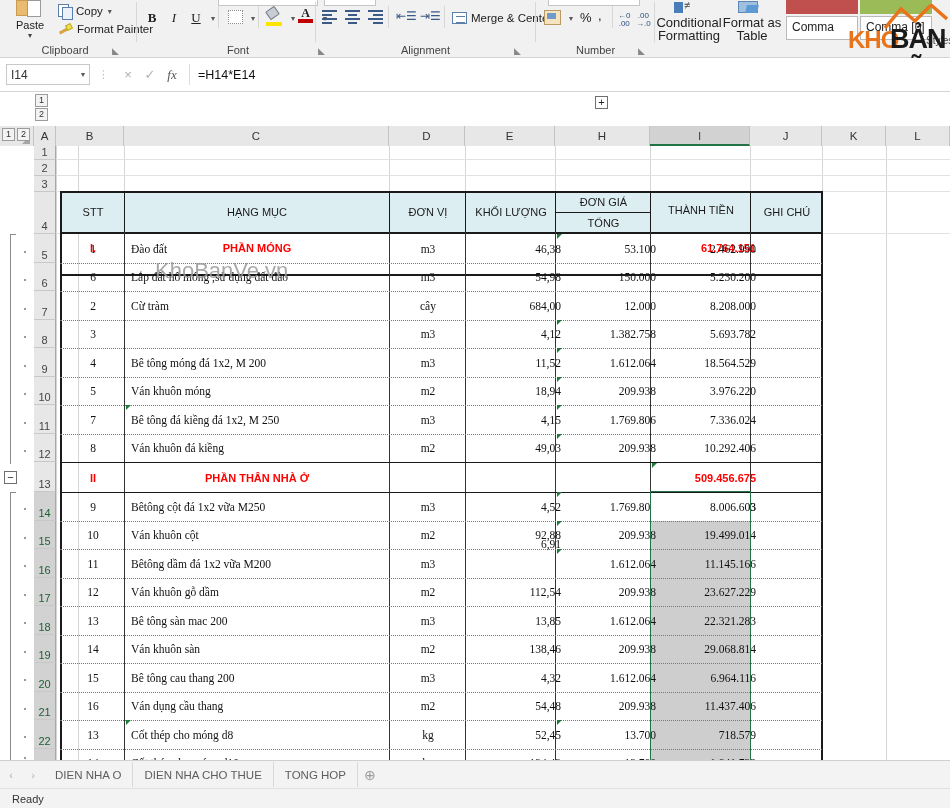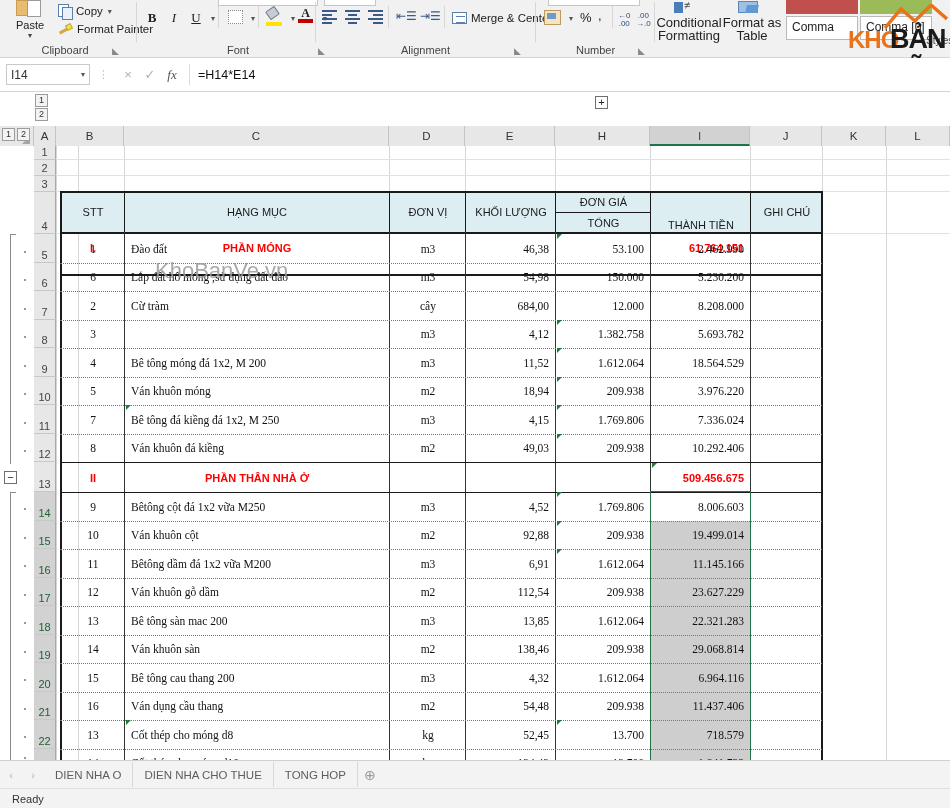--- a/index.html
+++ b/index.html
@@ -301,21 +301,21 @@
     position: absolute; left: 0; right: 0; height: 1px; background: #e2e2e2;
   }
 
   .cellbox {
     position: absolute; font-size: 11.5px; color: #111;
     display: flex; align-items: center;
     overflow: hidden; white-space: nowrap;
     font-family: "Liberation Serif", serif;
   }
   .cellbox.c { justify-content: center; }
-  .cellbox.r { justify-content: flex-end; padding-right: 6px; }
+  .cellbox.r { justify-content: flex-end; padding-right: 6px; margin-left: 12px; }
   .cellbox.l { justify-content: flex-start; padding-left: 5px; }
 
   .hdr-fill {
     position: absolute; background: #ddeef3;
   }
   .hdr-txt {
     font-family: "Liberation Sans", sans-serif;
     font-size: 11px; color: #1b1b1b; font-weight: normal;
   }
   .sec-txt {
@@ -708,21 +708,21 @@
       <div class="dashline" style="left:4px;top:546px;width:762px;"></div>
       <div class="dashline" style="left:4px;top:574px;width:762px;"></div>
       <div class="dashline" style="left:4px;top:603px;width:762px;"></div>
 
       <div class="cellbox c hdr-txt" style="left:6px;top:45px;width:62px;height:42px;">STT</div>
       <div class="cellbox c hdr-txt" style="left:70px;top:45px;width:262px;height:42px;">HẠNG MỤC</div>
       <div class="cellbox c hdr-txt" style="left:335px;top:45px;width:74px;height:42px;">ĐƠN VỊ</div>
       <div class="cellbox c hdr-txt" style="left:411px;top:45px;width:88px;height:42px;">KHỐI LƯỢNG</div>
       <div class="cellbox c hdr-txt" style="left:501px;top:45px;width:93px;height:21px;">ĐƠN GIÁ</div>
       <div class="cellbox c hdr-txt" style="left:501px;top:66px;width:93px;height:21px;">TỔNG</div>
-      <div class="cellbox c hdr-txt" style="left:596px;top:59px;width:98px;height:40px;">THÀNH TIỀN</div>
+      <div class="cellbox c hdr-txt" style="left:596px;top:44px;width:98px;height:40px;">THÀNH TIỀN</div>
       <div class="cellbox c hdr-txt" style="left:696px;top:45px;width:70px;height:42px;">GHI CHÚ</div>
 
       <div class="cellbox c sec-txt" style="left:6px;top:87px;width:62px;height:30px;">I.</div>
       <div class="cellbox c sec-txt" style="left:70px;top:87px;width:262px;height:30px;">PHẦN MÓNG</div>
       <div class="cellbox r sec-txt" style="left:596px;top:87px;width:98px;height:30px;">61.764.151</div>
 
       <div class="cellbox c" style="left:6px;top:88px;width:62px;height:29px;">1</div>
       <div class="cellbox l" style="left:70px;top:88px;width:262px;height:29px;">Đào đất</div>
       <div class="cellbox c" style="left:335px;top:88px;width:74px;height:29px;">m3</div>
       <div class="cellbox r" style="left:411px;top:88px;width:88px;height:29px;">46,38</div>
@@ -801,21 +801,21 @@
       <div class="cellbox l" style="left:70px;top:375px;width:262px;height:28px;">Ván khuôn cột</div>
       <div class="cellbox c" style="left:335px;top:375px;width:74px;height:28px;">m2</div>
       <div class="cellbox r" style="left:411px;top:375px;width:88px;height:28px;">92,88</div>
       <div class="cellbox r" style="left:501px;top:375px;width:93px;height:28px;">209.938</div>
       <div class="cellbox r" style="left:596px;top:375px;width:98px;height:28px;">19.499.014</div>
       <div class="greentri" style="left:501px;top:375px;"></div>
 
       <div class="cellbox c" style="left:6px;top:403px;width:62px;height:29px;">11</div>
       <div class="cellbox l" style="left:70px;top:403px;width:262px;height:29px;">Bêtông dầm  đá 1x2 vữa M200</div>
       <div class="cellbox c" style="left:335px;top:403px;width:74px;height:29px;">m3</div>
-      <div class="cellbox r" style="left:411px;top:403px;width:88px;height:29px;">6,91</div>
+      <div class="cellbox r" style="left:411px;top:383px;width:88px;height:29px;">6,91</div>
       <div class="cellbox r" style="left:501px;top:403px;width:93px;height:29px;">1.612.064</div>
       <div class="cellbox r" style="left:596px;top:403px;width:98px;height:29px;">11.145.166</div>
       <div class="greentri" style="left:501px;top:403px;"></div>
 
       <div class="cellbox c" style="left:6px;top:432px;width:62px;height:28px;">12</div>
       <div class="cellbox l" style="left:70px;top:432px;width:262px;height:28px;">Ván khuôn gỗ dầm</div>
       <div class="cellbox c" style="left:335px;top:432px;width:74px;height:28px;">m2</div>
       <div class="cellbox r" style="left:411px;top:432px;width:88px;height:28px;">112,54</div>
       <div class="cellbox r" style="left:501px;top:432px;width:93px;height:28px;">209.938</div>
       <div class="cellbox r" style="left:596px;top:432px;width:98px;height:28px;">23.627.229</div>

